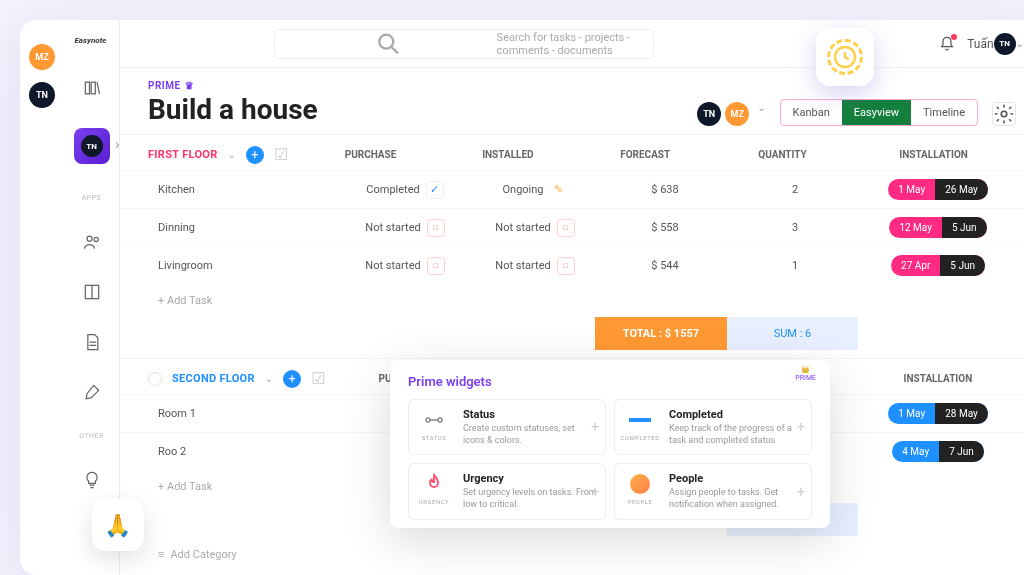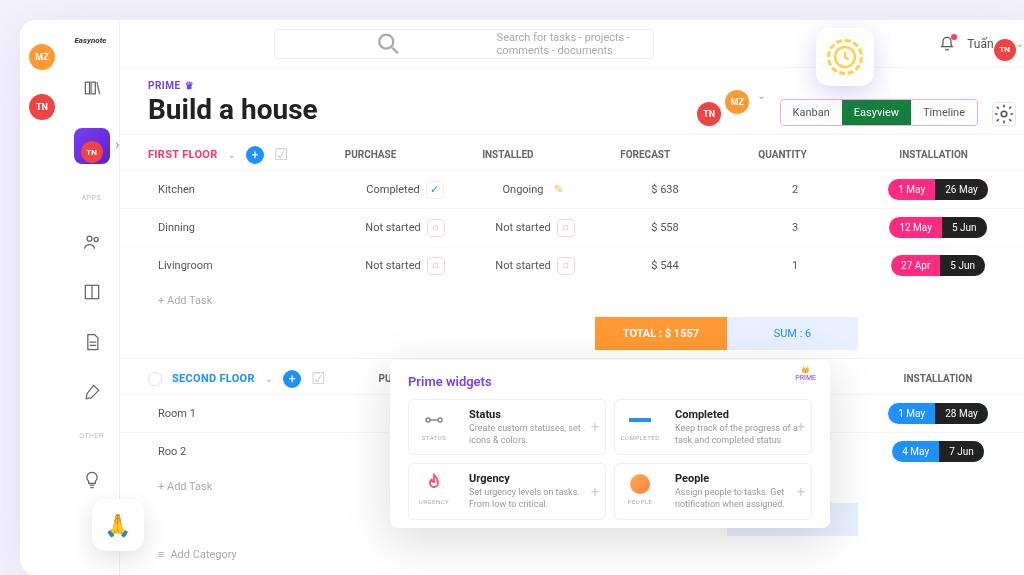--- a/index.html
+++ b/index.html
@@ -1,21 +1,21 @@
 <!DOCTYPE html>
 <html><head>
 <meta charset="utf-8">
 <style>
 * { margin: 0; padding: 0; box-sizing: border-box; font-family: -apple-system, BlinkMacSystemFont, "Segoe UI", Roboto, sans-serif; }
 body { background: #f5f3fc; padding: 20px; }
 .app-shell { width: 1024px; height: 555px; margin: 0 auto; background: #fff; border-radius: 16px; box-shadow: 0 10px 60px rgba(100,80,200,0.15); position: relative; overflow: hidden; display: flex; }
 .far-left { width: 44px; display: flex; flex-direction: column; align-items: center; padding-top: 24px; gap: 12px; }
 .avatar-badge { width: 26px; height: 26px; border-radius: 50%; display: flex; align-items: center; justify-content: center; font-size: 9px; font-weight: 700; color: #fff; }
 .mz { background: #ff9933; }
-.tn { background: #ef4444; margin-top: 12px; }
+.tn { background: #0f172a; }
 .left-rail { width: 56px; border-right: 1px solid #eee; display: flex; flex-direction: column; align-items: center; padding-top: 12px; gap: 30px; position: relative; }
 .rail-logo { width: 34px; height: 16px; color: #333; font-size: 8px; font-style: italic; font-weight: 700; display:flex; align-items:center; }
 .rail-icon { width: 20px; height: 20px; display: flex; align-items: center; justify-content: center; color: #666; cursor: pointer; }
 .rail-label { font-size: 7px; color: #bbb; letter-spacing: 0.5px; }
 .active-app { width: 36px; height: 36px; border-radius: 8px; background: linear-gradient(135deg,#7b3ff2,#5b1fd2); display: flex; align-items: center; justify-content: center; position: relative; }
 .active-app::after { content: "›"; position: absolute; right: -10px; top: 8px; color: #999; font-size: 14px; }
 .main { flex: 1; display: flex; flex-direction: column; overflow: hidden; }
 .topbar { height: 48px; display: flex; align-items: center; padding: 0 20px; gap: 16px; border-bottom: 1px solid #f3f3f3; }
 .search { flex: 0 0 380px; margin: 0 auto; height: 30px; border: 1px solid #eee; border-radius: 4px; display: flex; align-items: center; padding: 0 12px; color: #aaa; font-size: 11px; gap: 6px; }
 .topbar-right { display: flex; align-items: center; gap: 12px; margin-left: auto; }
@@ -60,21 +60,21 @@
 .totals-row { display: flex; padding: 0 28px; }
 .totals-spacer { flex: 1.4; }
 .totals-empty { flex: 1; }
 .total-cell { flex: 1; padding: 10px 0; text-align: center; font-size: 11px; font-weight: 700; color: #fff; background: #ff9933; }
 .sum-cell { flex: 1; padding: 10px 0; text-align: center; font-size: 11px; font-weight: 400; color: #1e90ff; background: #e8f0ff; }
 .add-category { padding: 12px 38px; font-size: 11px; color: #aaa; cursor: pointer; display:flex; align-items:center; gap:6px; }
 .popover { position: absolute; top: 340px; left: 370px; width: 440px; background: #fff; border-radius: 8px; box-shadow: 0 12px 48px rgba(0,0,0,0.15); padding: 14px 18px 8px; z-index: 30; }
 .popover-title { font-size: 13px; color: #7b3ff2; font-weight: 600; margin-bottom: 10px; }
 .popover-prime { position: absolute; top: 6px; right: 14px; font-size: 7px; color: #7b3ff2; text-align: center; }
 .widget-grid { display: grid; grid-template-columns: 1fr 1fr; gap: 8px; }
-.widget { border: 1px solid #eee; border-radius: 6px; padding: 8px; display: flex; gap: 18px; align-items: flex-start; position: relative; }
+.widget { border: 1px solid #eee; border-radius: 6px; padding: 8px; display: flex; gap: 12px; align-items: flex-start; position: relative; }
 .widget-icon { width: 34px; display: flex; flex-direction: column; align-items: center; gap: 2px; }
 .widget-icon-box { width: 24px; height: 24px; display:flex; align-items:center; justify-content:center; color: #888; }
 .widget-icon-label { font-size: 6px; color: #aaa; letter-spacing: 0.5px; }
 .widget-text { flex:1; }
 .widget-name { font-size: 11px; font-weight: 700; color: #222; }
 .widget-desc { font-size: 9px; color: #999; line-height: 1.3; margin-top: 2px; }
 .widget-plus { position: absolute; right: 6px; top: 50%; transform: translateY(-50%); color: #ccc; font-size: 14px; cursor: pointer; }
 .hands-badge { position: absolute; bottom: 24px; left: 72px; width: 52px; height: 52px; border-radius: 14px; background: #fff; box-shadow: 0 8px 24px rgba(0,0,0,0.12); display: flex; align-items: center; justify-content: center; font-size: 22px; z-index: 15; }
 .sec-radio { width:14px; height:14px; border:1.5px solid #ddd; border-radius:50%; }
 svg { width: 100%; height: 100%; }

